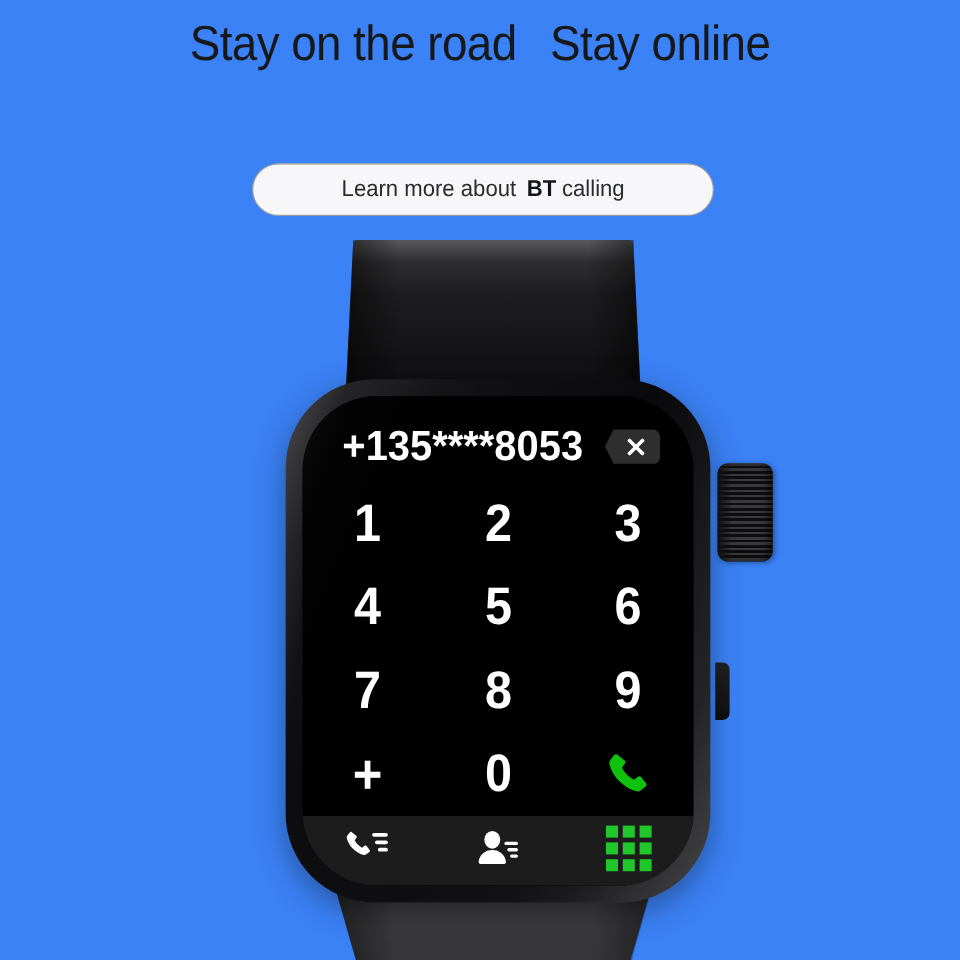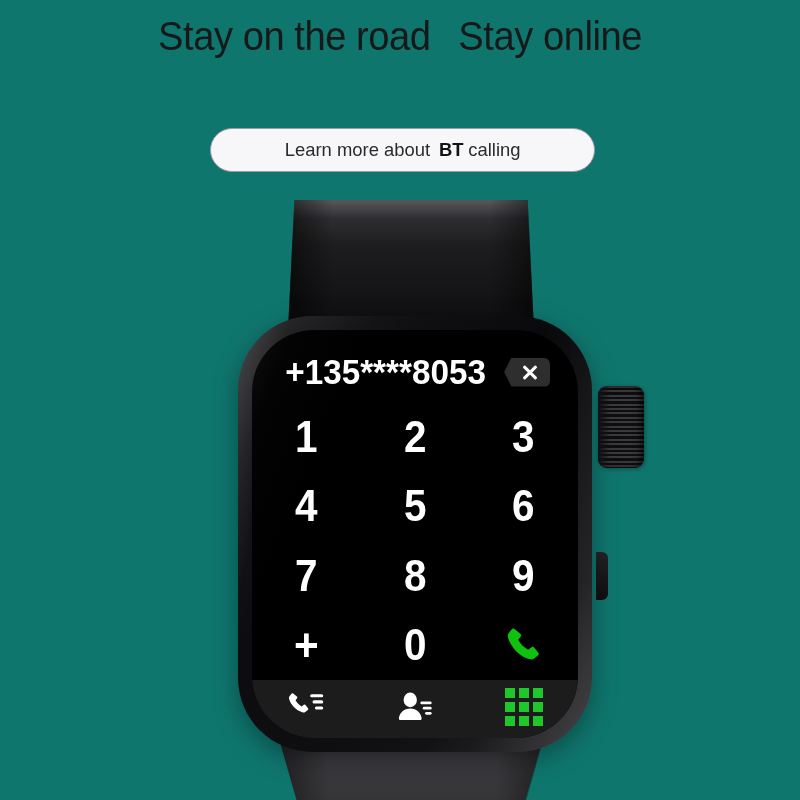--- a/index.html
+++ b/index.html
@@ -11,21 +11,21 @@
     height: 800px;
     background: #f5f5f7;
     font-family: "Liberation Sans", sans-serif;
     overflow: hidden;
     position: relative;
   }
   .page {
     position: relative;
     width: 800px;
     height: 800px;
-    background: #0f766e;
+    background: #3b82f6;
     overflow: hidden;
   }
 
   
   .headline {
     position: absolute;
     top: 8px;
     left: 0;
     width: 800px;
     text-align: center;
@@ -38,21 +38,21 @@
     transform: scaleX(0.93);
   }
   .headline .gap {
     display: inline-block;
     width: 30px;
   }
 
   
   .pill {
     position: absolute;
-    top: 128px;
+    top: 136px;
     left: 210px;
     width: 385px;
     height: 44px;
     border: 1.6px solid #9b9ba0;
     border-radius: 24px;
     background: #f7f7f9;
     display: flex;
     align-items: center;
     justify-content: center;
     box-sizing: border-box;

